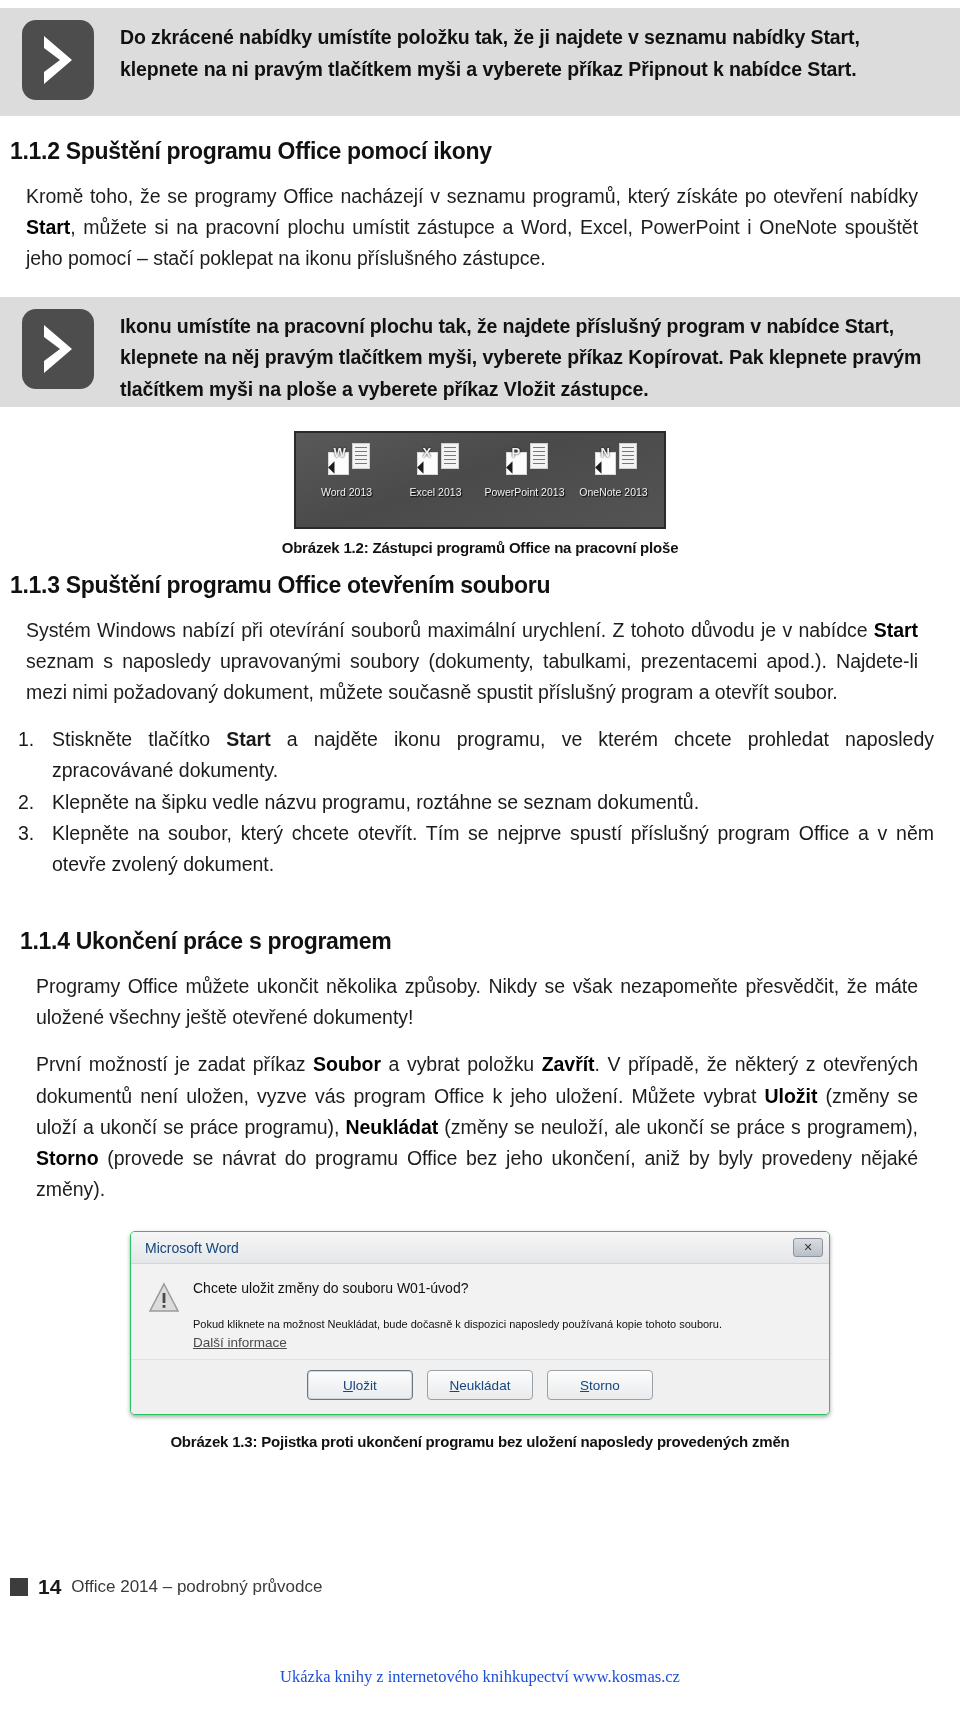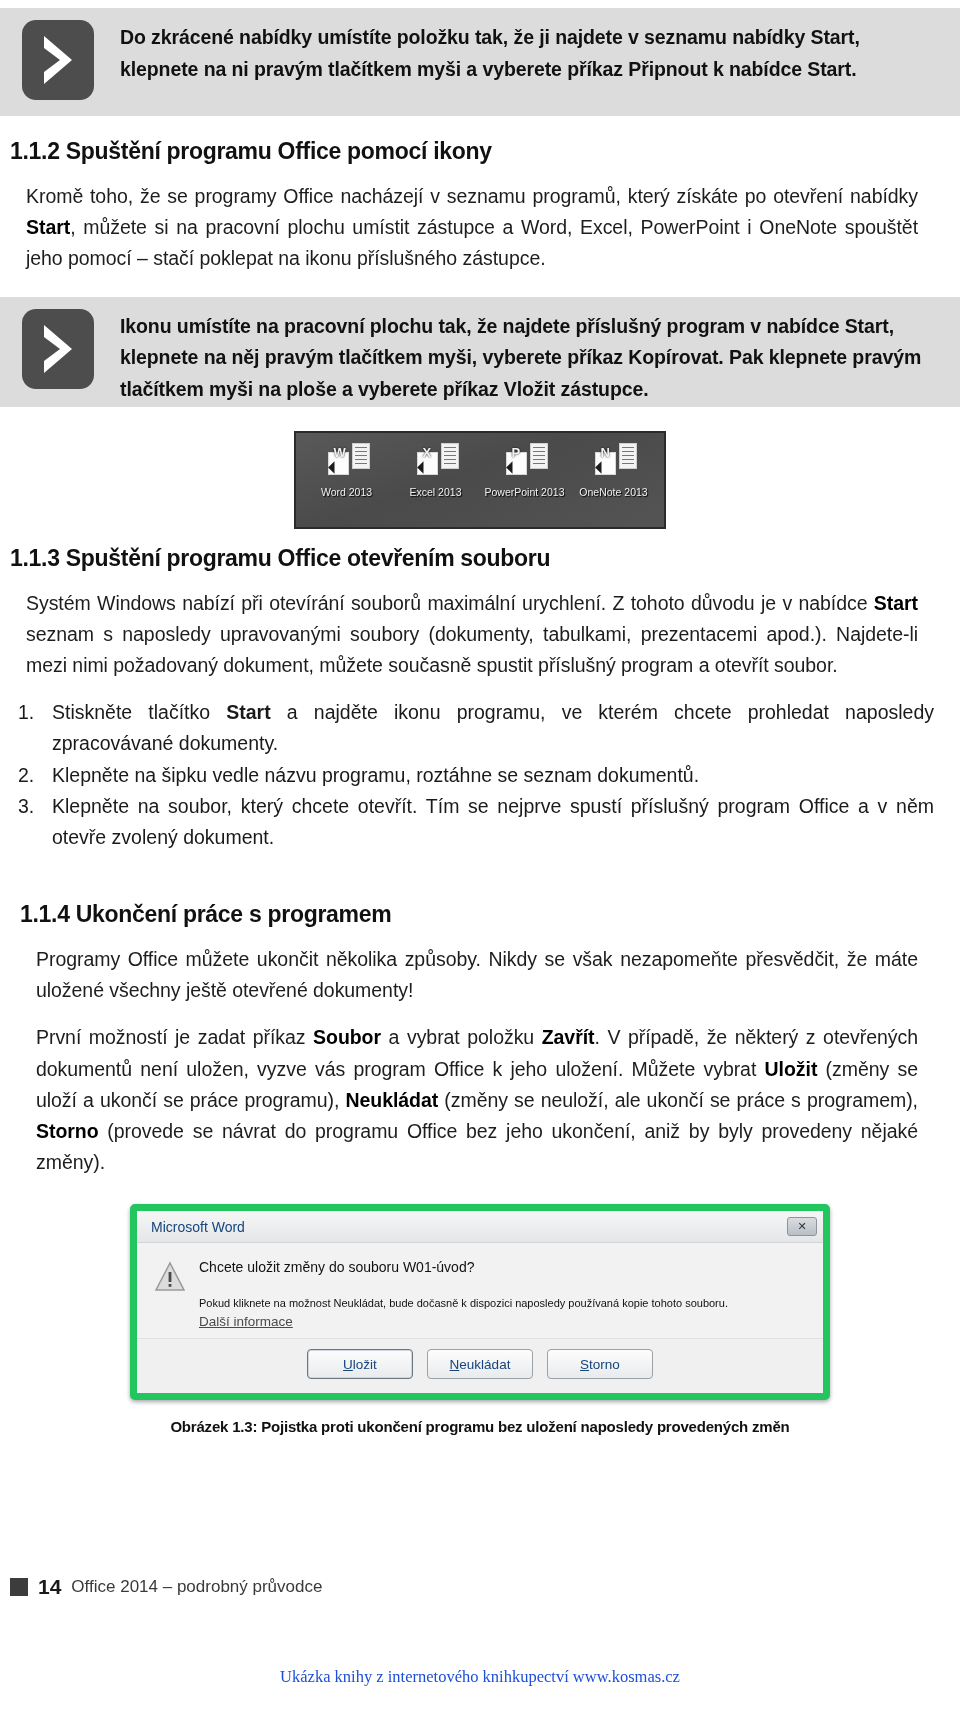--- a/index.html
+++ b/index.html
@@ -158,21 +158,21 @@
     font-weight: bold;
     text-align: center;
     color: #111;
     letter-spacing: -0.2px;
   }
 
   
   .dlg {
     width: 700px;
     margin: 0 auto;
-    border: 7px solid #22c55e;
+    border: 1px solid #22c55e;
     border-radius: 5px;
     background: #f0f0f0;
     box-shadow: 0 2px 4px rgba(0,0,0,.35);
     overflow: hidden;
     font-family: "Liberation Sans", sans-serif;
   }
   .dlg-title {
     height: 32px;
     background: linear-gradient(#f6f6f6,#e4e6e8);
     border-bottom: 1px solid #d2d4d6;
@@ -324,20 +324,21 @@
             </div>
           <div class="dt-tile"></div>
           <div class="dt-letter">N</div>
           <div class="dt-arrow"></div>
         </div>
         <div class="dt-label">OneNote 2013</div>
       </div>
 
     </div>
   </div>
+  <div class="fig-caption" style="margin-top:10px;">Obrázek 1.2: Zástupci programů Office na pracovní ploše</div>
 </div>
 
 <div class="content" style="margin-top:16px;">
   <h2 class="section-head">1.1.3 Spuštění programu Office otevřením souboru</h2>
   <p class="body"><span>Systém Windows nabízí při otevírání souborů maximální urychlení. Z tohoto důvodu je v nabídce <b>Start</b> seznam s naposledy upravovanými soubory (dokumenty, tabulkami, prezentacemi apod.). Najdete-li mezi nimi požadovaný dokument, můžete současně spustit příslušný program a otevřít soubor.</span></p>
   <ol class="steps">
     <li><span>Stiskněte tlačítko <b>Start</b> a najděte ikonu programu, ve kterém chcete prohledat naposledy zpracovávané dokumenty.</span></li>
     <li><span>Klepněte na šipku vedle názvu programu, roztáhne se seznam dokumentů.</span></li>
     <li><span>Klepněte na soubor, který chcete otevřít. Tím se nejprve spustí příslušný program Office a v něm otevře zvolený dokument.</span></li>
   </ol>

